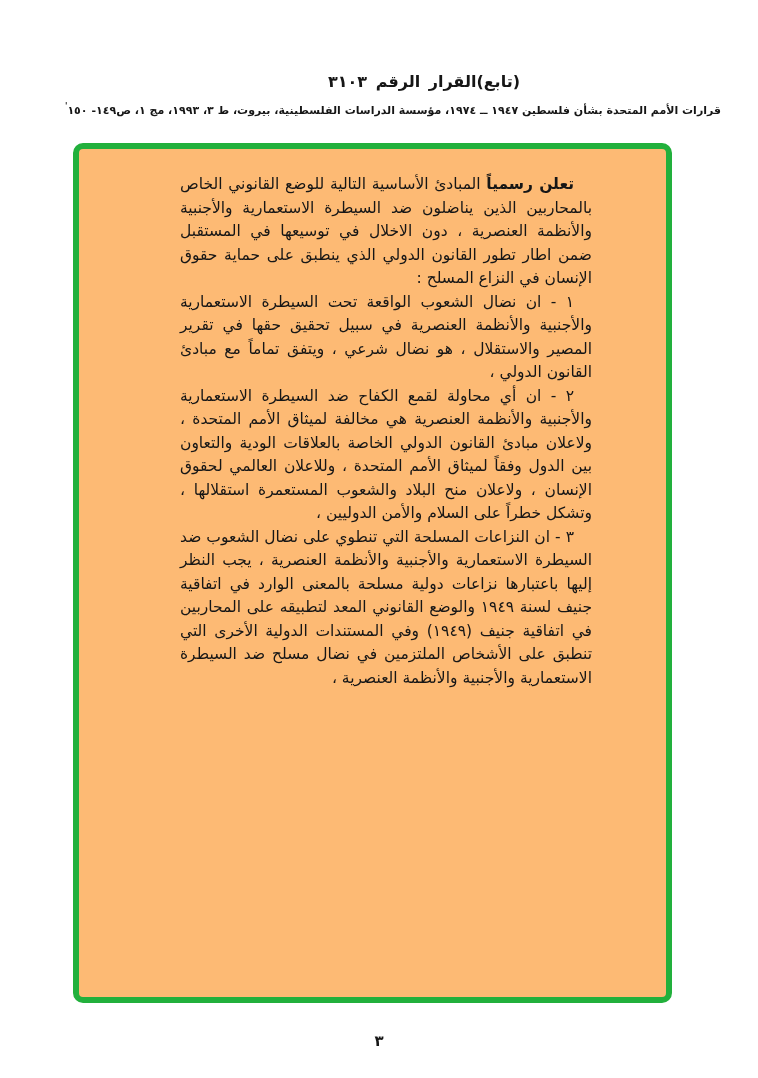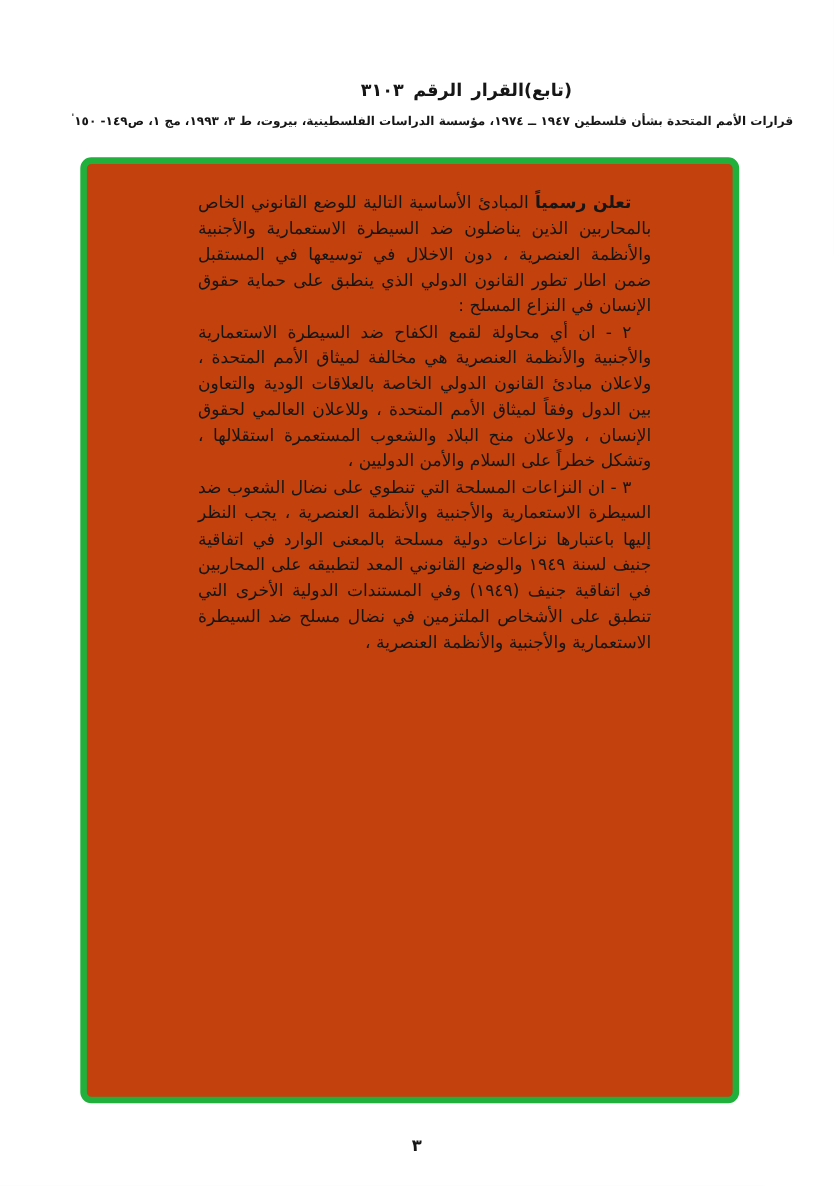--- a/index.html
+++ b/index.html
@@ -47,21 +47,21 @@
   }
   .frame {
     position: absolute;
     left: 73px;
     top: 143px;
     width: 599px;
     height: 860px;
     border: 6px solid var(--frame-green, #22b03c);
     border-radius: 10px;
     box-sizing: border-box;
-    background: #c2410c;
+    background: #fdba74;
   }
   .body-text {
     position: absolute;
     top: 24px;
     right: 74px;
     width: 412px;
     direction: rtl;
     text-align: justify;
     font-size: 15.5px;
     line-height: 23.5px;
@@ -96,20 +96,21 @@
 
   <div class="hdr-title" dir="rtl">(تابع)القرار الرقم  ٣١٠٣</div>
 
   <div class="hdr-citation" dir="rtl"><span>قرارات الأمم المتحدة بشأن فلسطين ١٩٤٧ ــ ١٩٧٤، مؤسسة الدراسات الفلسطينية، بيروت، ط ٣، ١٩٩٣، مج ١، ص١٤٩- ١٥٠</span><sup>'</sup></div>
 
   <div class="frame">
     <div class="body-text" dir="rtl">
 
       <p><span class="intro-lead">تعلن رسمياً</span><span> المبادئ الأساسية التالية للوضع القانوني الخاص بالمحاربين الذين يناضلون ضد السيطرة الاستعمارية والأجنبية والأنظمة العنصرية ، دون الاخلال في توسيعها في المستقبل ضمن اطار تطور القانون الدولي الذي ينطبق على حماية حقوق الإنسان في النزاع المسلح :</span></p>
 
+      <p><span class="clause-marker">١ -</span> <span>ان نضال الشعوب الواقعة تحت السيطرة الاستعمارية والأجنبية والأنظمة العنصرية في سبيل تحقيق حقها في تقرير المصير والاستقلال ، هو نضال شرعي ، ويتفق تماماً مع مبادئ القانون الدولي ،</span></p>
 
       <p><span class="clause-marker">٢ -</span> <span>ان أي محاولة لقمع الكفاح ضد السيطرة الاستعمارية والأجنبية والأنظمة العنصرية هي مخالفة لميثاق الأمم المتحدة ، ولاعلان مبادئ القانون الدولي الخاصة بالعلاقات الودية والتعاون بين الدول وفقاً لميثاق الأمم المتحدة ، وللاعلان العالمي لحقوق الإنسان ، ولاعلان منح البلاد والشعوب المستعمرة استقلالها ، وتشكل خطراً على السلام والأمن الدوليين ،</span></p>
 
       <p><span class="clause-marker">٣ -</span> <span>ان النزاعات المسلحة التي تنطوي على نضال الشعوب ضد السيطرة الاستعمارية والأجنبية والأنظمة العنصرية ، يجب النظر إليها باعتبارها نزاعات دولية مسلحة بالمعنى الوارد في اتفاقية جنيف لسنة ١٩٤٩ والوضع القانوني المعد لتطبيقه على المحاربين في اتفاقية جنيف (١٩٤٩) وفي المستندات الدولية الأخرى التي تنطبق على الأشخاص الملتزمين في نضال مسلح ضد السيطرة الاستعمارية والأجنبية والأنظمة العنصرية ،</span></p>
 
 
 
     </div>
   </div>
 

